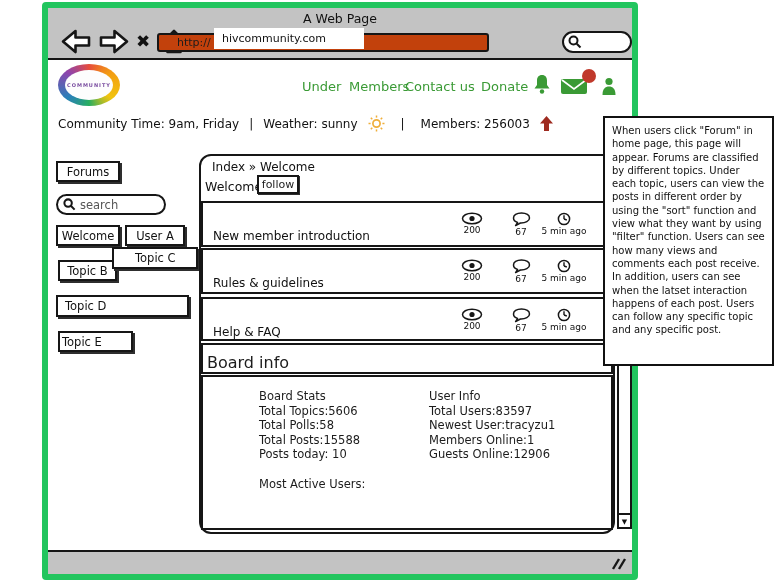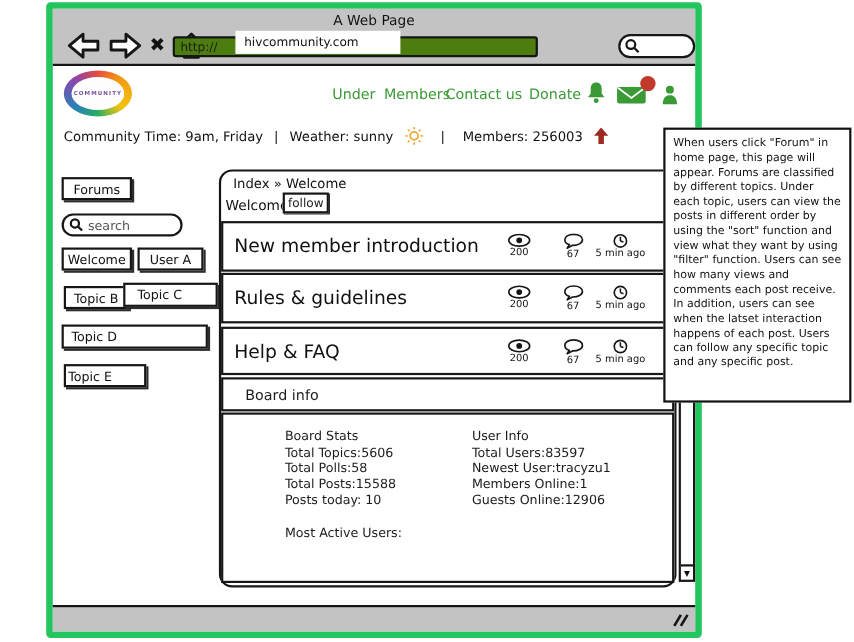--- a/index.html
+++ b/index.html
@@ -10,22 +10,22 @@
   
   .window { position:absolute; left:2px; top:2px; width:596px; height:578px;
             border:6px solid #22c55e; border-radius:4px; background:#fff;margin-left:40px; }
   .chrome { position:absolute; left:0; top:0; right:0; height:52px;
             background:#c3c3c3; border-bottom:2px solid #161616; }
   .window-title { position:absolute; left:0; right:0; top:3px; text-align:center;
                   font-size:12.5px; color:#111; }
   .tb-icon { position:absolute; top:20px; display:flex; align-items:center; justify-content:center; }
   .close-x { font-size:17px; font-weight:bold; color:#111; line-height:24px; }
   .url-field { position:absolute; left:109px; top:25px; width:332px; height:19px;
-               border:2px solid #161616; border-radius:3px; background:#4d7c0f;
-               font-size:11px; line-height:15px; padding-left:5px; }
+               border:2px solid #161616; border-radius:3px; background:#c2410c;
+               font-size:11px; line-height:15px; padding-left:18px; }
   .url-typed { position:absolute; left:55px; top:-7px; width:150px; height:21px;
                background:#fff; font-size:11px; line-height:21px; padding-left:8px; color:#111; }
   .search-oval { position:absolute; left:514px; top:23px; width:70px; height:22px;
                  border:2px solid #161616; border-radius:12px; background:#fff;
                  display:flex; align-items:center; padding-left:4px; }
 
   
   .logo { position:absolute; left:10px; top:56px; width:62px; height:42px; border-radius:50%;
           background:conic-gradient(#e74c3c,#f39c12,#f1c40f,#27ae60,#2980b9,#8e44ad,#e74c3c);
           display:flex; align-items:center; justify-content:center; }
@@ -54,29 +54,29 @@
 
   
   .panel { position:absolute; left:151px; top:146px; width:416px; height:380px;
            border:2px solid #161616; border-radius:12px; background:#fff; }
   .breadcrumb { position:absolute; left:11px; top:4px; font-size:12px; color:#111; }
   .section-title { position:absolute; left:4px; top:23px; font-size:12.5px; color:#111; }
   .follow-btn { position:absolute; left:56px; top:19px; width:42px; height:19px;
                 background:#fff; border:2px solid #161616; box-shadow:1px 1px 0 0 #2e2e2e;
                 font-size:11px; display:flex; align-items:center; justify-content:center; cursor:pointer; }
   .post-row { position:absolute; left:0; width:412px; border:2px solid #161616; background:#fff; cursor:pointer; }
-  .post-title { position:absolute; left:10px; top:11px; font-size:17px; color:#111; }
+  .post-title { position:absolute; left:10px; top:26px; font-size:12px; color:#111; }
   .stat { position:absolute; top:9px; width:36px; text-align:center; }
   .stat .cnt { display:block; font-size:9px; color:#111; margin-top:0px; }
   .stat-views { left:251px; }
   .stat-comments { left:300px; }
   .stat-time { left:335px; width:52px; }
   .board-row { position:absolute; left:0; top:187px; width:412px; height:31px;
                border:2px solid #161616; background:#fff; }
-  .board-label { position:absolute; left:20px; top:8px; font-size:13px; }
+  .board-label { position:absolute; left:4px; top:8px; font-size:16px; }
   .stats-box { position:absolute; left:0; top:219px; width:412px; height:155px;
                border:2px solid #161616; background:#fff; font-size:11.5px; line-height:14.5px; }
   .stats-col-left { position:absolute; left:56px; top:12px; }
   .stats-col-right { position:absolute; left:226px; top:12px; }
   .most-active { position:absolute; left:56px; top:100px; }
 
   
   .scrollbar { position:absolute; left:569px; top:149px; width:15px; height:372px;
                border:2px solid #161616; background:#fff; }
   .scroll-arrow { position:absolute; left:0; width:11px; height:14px; text-align:center;
@@ -199,21 +199,21 @@
       <svg width="13" height="13" viewBox="0 0 14 14">
         <circle cx="5.5" cy="5.5" r="4" fill="none" stroke="#161616" stroke-width="2.2"></circle>
         <line x1="8.7" y1="8.7" x2="12.5" y2="12.5" stroke="#161616" stroke-width="2.2"></line>
       </svg>
       <input type="text" placeholder="search" style="">
     </div>
 
     <div class="btn" style="left:8px;top:217px;width:64px;height:21px;">Welcome</div>
     <div class="btn" style="left:77px;top:217px;width:60px;height:21px;">User A</div>
     <div class="btn" style="left:10px;top:252px;width:59px;height:21px;">Topic B</div>
-    <div class="btn" style="left:64px;top:249px;width:86px;height:22px;justify-content:flex-start;padding-left:11px;">Topic C</div>
+    <div class="btn" style="left:64px;top:239px;width:86px;height:22px;justify-content:flex-start;padding-left:21px;">Topic C</div>
     <div class="btn" style="left:8px;top:287px;width:133px;height:22px;justify-content:flex-start;padding-left:7px;">Topic D</div>
     <div class="btn" style="left:10px;top:323px;width:75px;height:21px;justify-content:flex-start;padding-left:2px;">Topic E</div>
 
     <div class="panel">
       <div class="breadcrumb">Index » Welcome</div>
       <div class="section-title">Welcome</div>
       <div class="follow-btn">follow</div>
 
       <div class="post-row" style="top:45px;height:46px;">
         <span class="post-title">New member introduction</span>

